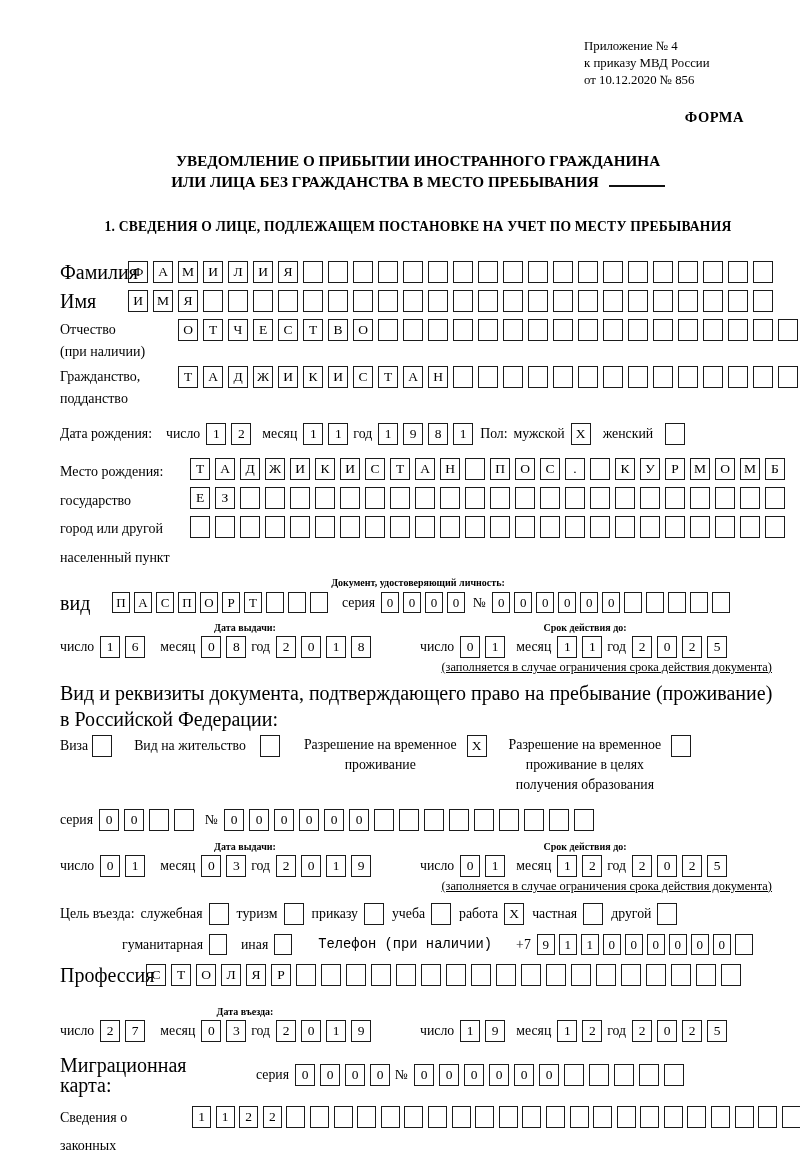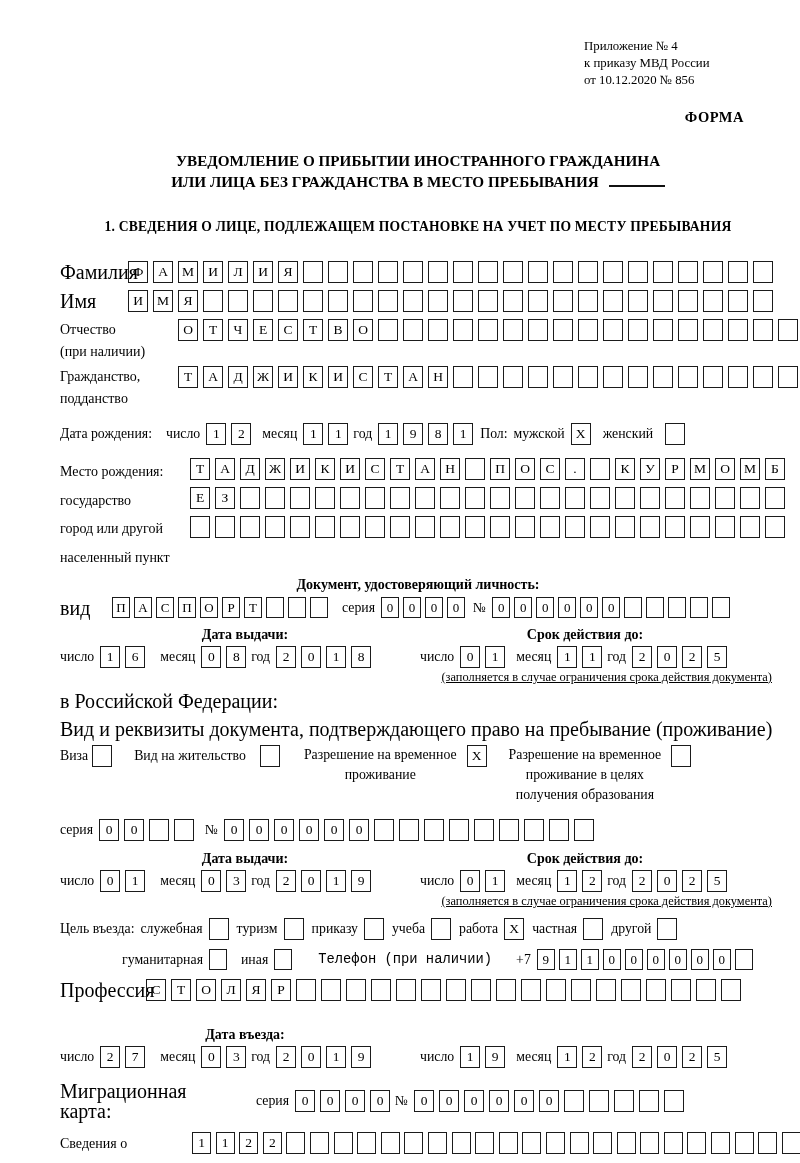--- a/index.html
+++ b/index.html
@@ -25,21 +25,21 @@
   .cell {
     flex:none; display:inline-flex; align-items:center; justify-content:center;
     width:20px; height:22px; border:1.6px solid #1b1b1b; margin-right:5px;
     font-size:13.5px; line-height:1;
   }
   .sm .cell { width:18px; height:21px; margin-right:4px; font-size:13px; }
   .md .cell { width:19px; height:22px; margin-right:4.6px; }
   .chk { display:inline-flex; }
   .chk .cell { margin-right:0; }
   .note { font-size:12.4px;text-decoration:underline; }
-  .dchead { font-size:14px; font-weight:bold; text-align:center; }
+  .dchead { font-size:10px; font-weight:bold; text-align:center; }
   .dlabel { font-size:13.8px; margin-right:6px; flex:none; }
   .stack { display:flex; flex-direction:column; }
   .opt-label { font-size:13.8px; text-align:center; line-height:20px; }
 </style>
 </head>
 <body>
 
 <div class="page">
 
   <div class="appendix">
@@ -386,22 +386,22 @@
       <span class="boxes">
           <span class="cell">2</span>
           <span class="cell">0</span>
           <span class="cell">2</span>
           <span class="cell">5</span>
         </span>
     </span>
   </div>
   <div class="note" style="text-align:right; padding-right:4px; margin-top:2px;">(заполняется в случае ограничения срока действия документа)</div>
 
+  <div class="lbl" style="margin-top:8px;">Вид и реквизиты документа, подтверждающего право на пребывание (проживание)</div>
   <div class="lbl" style="margin-top:6px;">в Российской Федерации:</div>
-  <div class="lbl" style="margin-top:8px;">Вид и реквизиты документа, подтверждающего право на пребывание (проживание)</div>
 
   <div class="rowt" style="margin-top:6px;">
     <span class="row">
       <span class="opt-label">Виза</span>
       <span class="boxes chk" style="margin-left:4px;">
           <span class="cell"></span>
         </span>
     </span>
     <span class="row" style="margin-left:22px;">
       <span class="opt-label">Вид на жительство</span>
@@ -584,21 +584,21 @@
         <span class="cell"></span>
         <span class="cell"></span>
         <span class="cell"></span>
         <span class="cell"></span>
         <span class="cell"></span>
         <span class="cell"></span>
         <span class="cell"></span>
       </span>
   </div>
 
-  <div class="row" style="margin-top:26px;">
+  <div class="row" style="margin-top:20px;">
     <span class="dchead" style="width:330px; padding-left:40px;">Дата въезда:</span>
   </div>
   <div class="row" style="margin-top:3px;">
     <span class="row" style="width:330px;">
       <span class="dlabel">число</span>
       <span class="boxes">
           <span class="cell">2</span>
           <span class="cell">7</span>
         </span>
       <span class="dlabel" style="margin-left:10px;">месяц</span>

